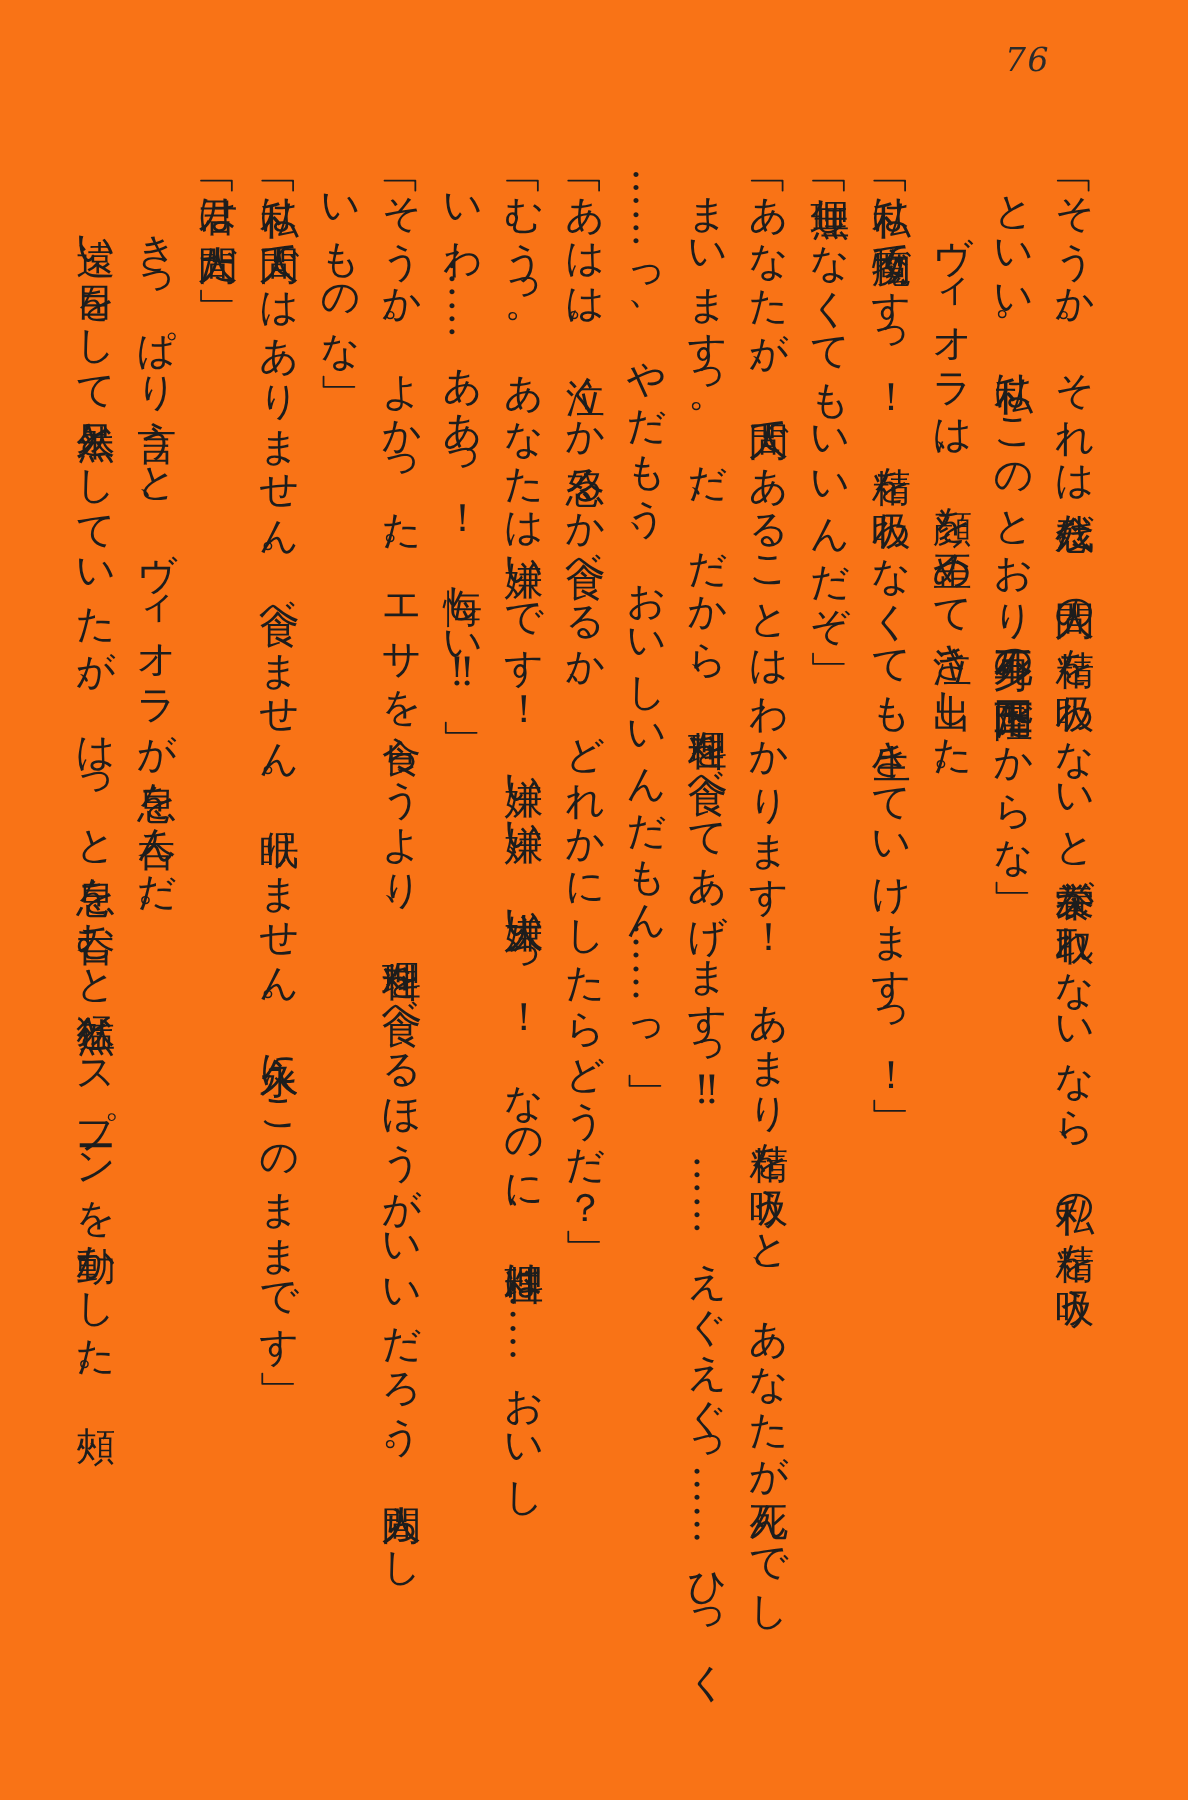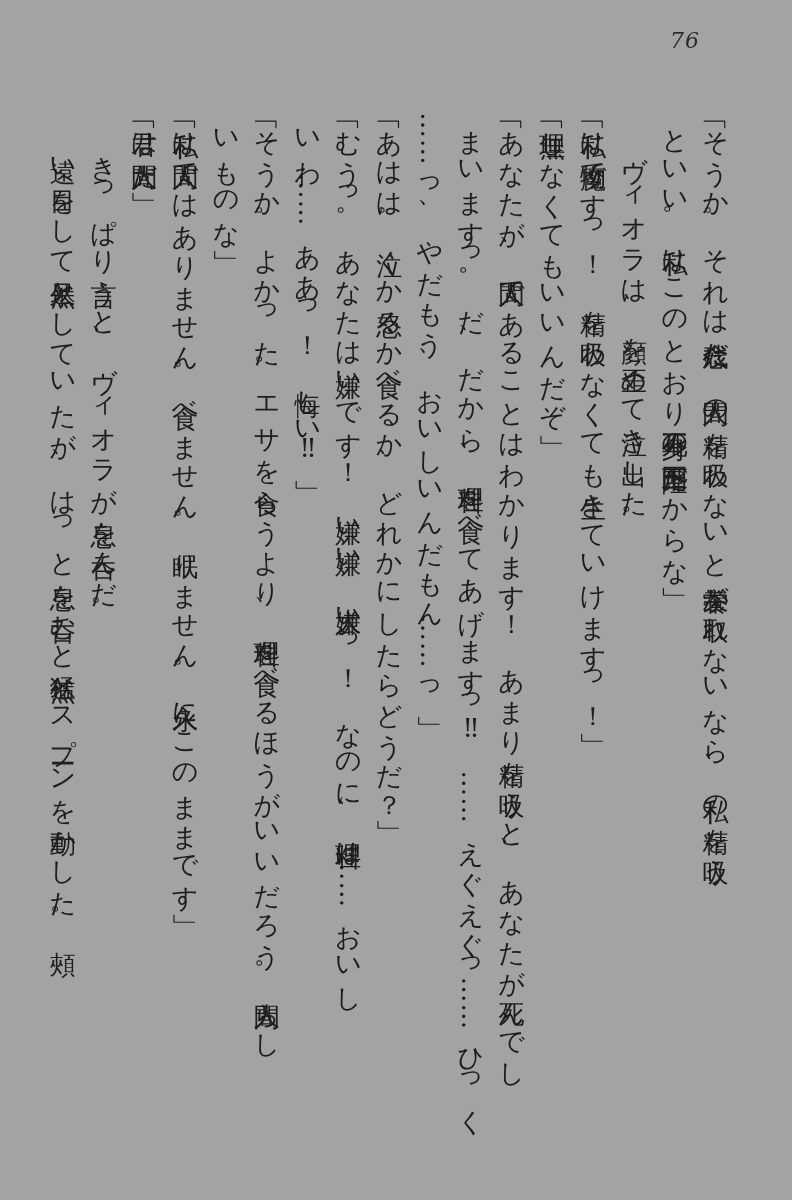--- a/index.html
+++ b/index.html
@@ -10,21 +10,21 @@
     width: 792px;
     height: 1200px;
     position: relative;
     background: #fdfdfb;
     font-family: "DejaVu Serif", "Liberation Serif", serif;
     overflow: hidden;
   }
   .page {
     position: absolute;
     inset: 0;
-    background: #a3a3a3;
+    background: #f97316;
     color: #1d1d1d;
   }
   .page-number {
     position: absolute;
     top: 28px;
     right: 92px;
     font-size: 22px;
     font-style: italic;
     letter-spacing: 1px;
     color: #2b2b2b;

